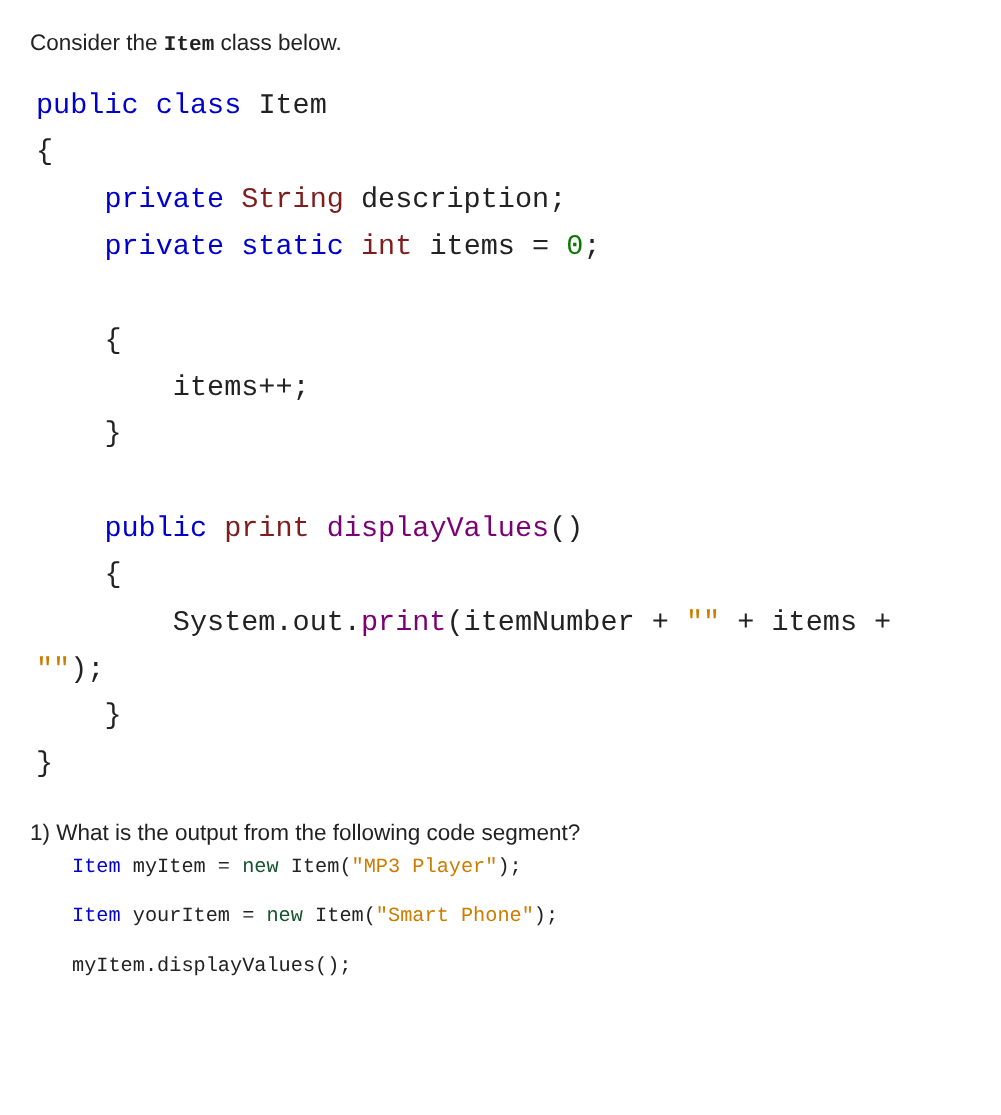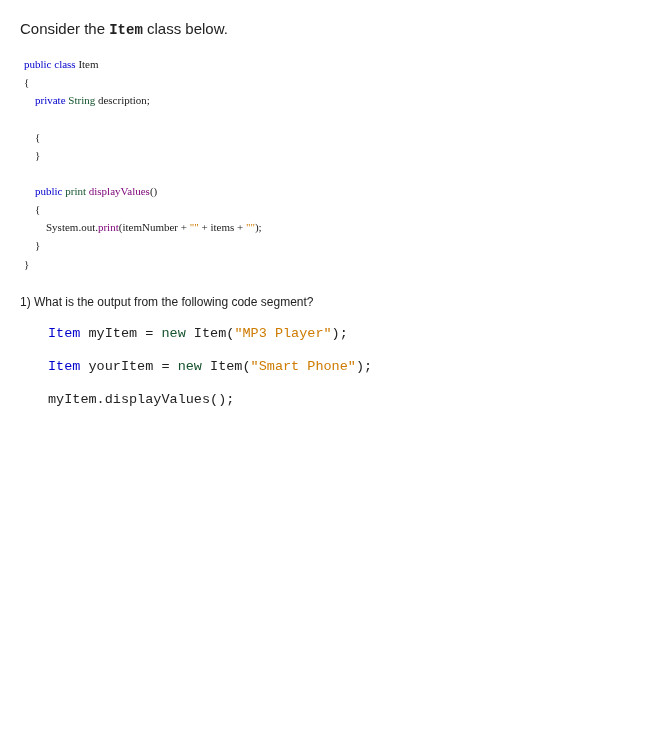--- a/index.html
+++ b/index.html
@@ -26,33 +26,33 @@
     }
 
     .intro-text code {
       font-family: 'Courier New', monospace;
       font-size: 14px;
       color: #222;
       font-weight: bold;
     }
 
     .code-block {
-      font-family: Liberation Serif, serif;
-      font-size: 11px;
+      font-family: Liberation Mono, monospace;
+      font-size: 19px;
       line-height: 1.65;
       margin-bottom: 20px;
       padding-left: 4px;
     }
 
     .code-block .kw {
       color: #0000cd; 
     }
 
     .code-block .type {
-      color: #14532d; 
+      color: #7f1d1d; 
     }
 
     .code-block .method {
       color: #7b0076; 
     }
 
     .code-block .str {
       color: #ce7b00; 
     }
 
@@ -62,23 +62,22 @@
 
     .code-block .plain {
       color: #222;
     }
 
     .question-section {
       margin-top: 10px;
     }
 
     .question-label {
-      font-size: 12px;
+      font-size: 15px;
       color: #222;
-      margin-bottom: 12px;
       line-height: 1.5;
     }
 
     .code-snippet {
       font-family: 'Courier New', monospace;
       font-size: 13.5px;
       line-height: 1.7;
       padding-left: 28px;
       margin-bottom: 6px;
     }
@@ -108,28 +107,30 @@
 
 <div class="code-block">
 
   <div><span class="kw">public</span> <span class="kw">class</span> <span class="plain">Item</span></div>
 
   <div><span class="plain">{</span></div>
 
   <div><span class="plain">&nbsp;&nbsp;&nbsp;&nbsp;</span><span class="kw">private</span> <span class="type">String</span> <span class="plain">description;</span></div>
 
 
+  <div><span class="plain">&nbsp;&nbsp;&nbsp;&nbsp;</span><span class="kw">private</span> <span class="kw">static</span> <span class="type">int</span> <span class="plain">items = </span><span class="num">0</span><span class="plain">;</span></div>
 
   <div>&nbsp;</div>
 
 
   <div><span class="plain">&nbsp;&nbsp;&nbsp;&nbsp;{</span></div>
 
 
 
+  <div><span class="plain">&nbsp;&nbsp;&nbsp;&nbsp;&nbsp;&nbsp;&nbsp;&nbsp;items++;</span></div>
 
   <div><span class="plain">&nbsp;&nbsp;&nbsp;&nbsp;}</span></div>
 
   <div>&nbsp;</div>
 
   <div><span class="plain">&nbsp;&nbsp;&nbsp;&nbsp;</span><span class="kw">public</span> <span class="type">print</span> <span class="method">displayValues</span><span class="plain">()</span></div>
 
   <div><span class="plain">&nbsp;&nbsp;&nbsp;&nbsp;{</span></div>
 
   <div><span class="plain">&nbsp;&nbsp;&nbsp;&nbsp;&nbsp;&nbsp;&nbsp;&nbsp;System.out.</span><span class="method">print</span><span class="plain">(itemNumber + </span><span class="str">""</span><span class="plain"> + items + </span><span class="str">""</span><span class="plain">);</span></div>

